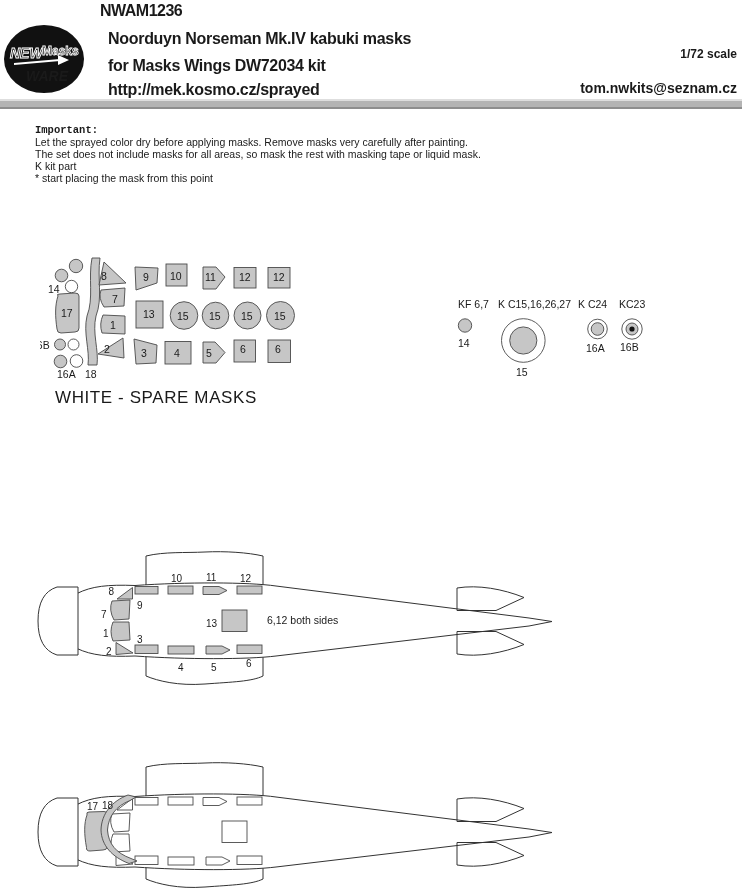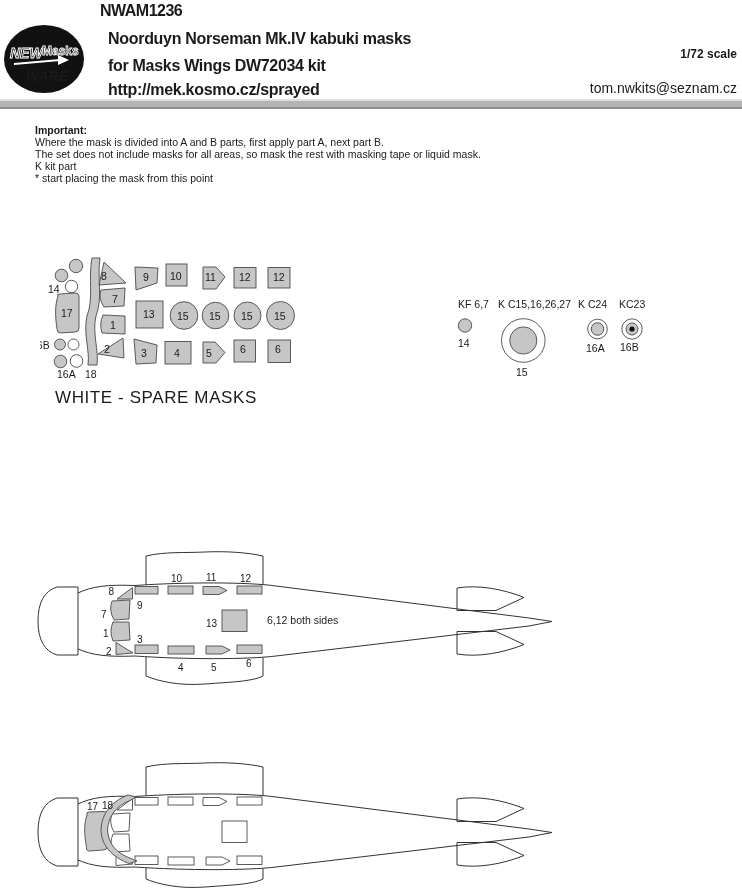--- a/index.html
+++ b/index.html
@@ -5,26 +5,26 @@
   html,body{margin:0;padding:0;}
   body{
     width:742px;height:895px;position:relative;background:#fff;
     font-family:"Liberation Sans",sans-serif;color:#1a1a1a;overflow:hidden;
   }
   .abs{position:absolute;}
   
   .code-title{left:100px;top:2px;font-size:16px;font-weight:700;letter-spacing:-0.5px;}
   .scale{right:5px;top:7px;font-size:12px;font-weight:700;margin-top:40px;}
   .hline{left:108px;font-size:16px;font-weight:700;letter-spacing:-0.3px;}
-  .email{right:5px;top:80px;font-size:14px;font-weight:400;}
+  .email{right:5px;top:80px;font-size:14px;font-weight:700;}
   .divider{left:0;top:99px;width:742px;height:6px;background:#b4b4b4;
     border-top:2px solid #dedede;border-bottom:2px solid #8e8e8e;}
   
   .instructions{left:35px;top:125px;width:480px;font-size:10.5px;line-height:11.9px;}
-  .instructions .head{font-weight:700;}
+  .instructions .head{font-weight:700;font-family:Liberation Mono, monospace;}
   .sym{font-weight:700;font-style:italic;text-decoration:line-through;padding-left:3px;}
   
   .spare-caption{left:55px;top:388px;font-size:17px;letter-spacing:0.6px;}
   svg text{font-family:"Liberation Sans",sans-serif;fill:#1a1a1a;}
   .lbl{font-size:10.5px;}
   .lbl-s{font-size:10px;}
   .outline{fill:none;stroke:#333;stroke-width:1;}
   .mask{fill:#c6c6c6;stroke:#4a4a4a;stroke-width:0.9;}
   .wmask{fill:#fff;stroke:#4a4a4a;stroke-width:0.9;}
   .whitefill{fill:#fff;stroke:#333;stroke-width:1;}
@@ -44,21 +44,21 @@
 <div class="abs code-title">NWAM1236</div>
 <div class="abs scale">1/72 scale</div>
 <div class="abs hline" style="top:30px">Noorduyn Norseman Mk.IV kabuki masks</div>
 <div class="abs hline" style="top:57px">for Masks Wings DW72034  kit</div>
 <div class="abs hline" style="top:81px">http://mek.kosmo.cz/sprayed</div>
 <div class="abs email">tom.nwkits@seznam.cz</div>
 <div class="abs divider"></div>
 
 <div class="abs instructions">
   <div class="head">Important:</div>
-  <div>Where the mask is divided into A and B parts, first apply part A, next part B.</div>
+  <div>Let the sprayed color dry before applying masks. Remove masks very carefully after painting.</div>
   <div>The set does not include masks for all areas, so mask the rest with masking tape or liquid mask.</div>
   <div>K kit part</div>
   <div>* start placing the mask from this point</div>
 </div>
 
 <svg class="abs" style="left:40px;top:253px" width="270" height="152" viewBox="40 253 270 152">
 
   <circle class="mask" cx="61.5" cy="275.5" r="6.3"></circle>
   <circle class="mask" cx="76" cy="266" r="6.7"></circle>
   <circle class="wmask" cx="71.5" cy="286.5" r="6.2"></circle>

